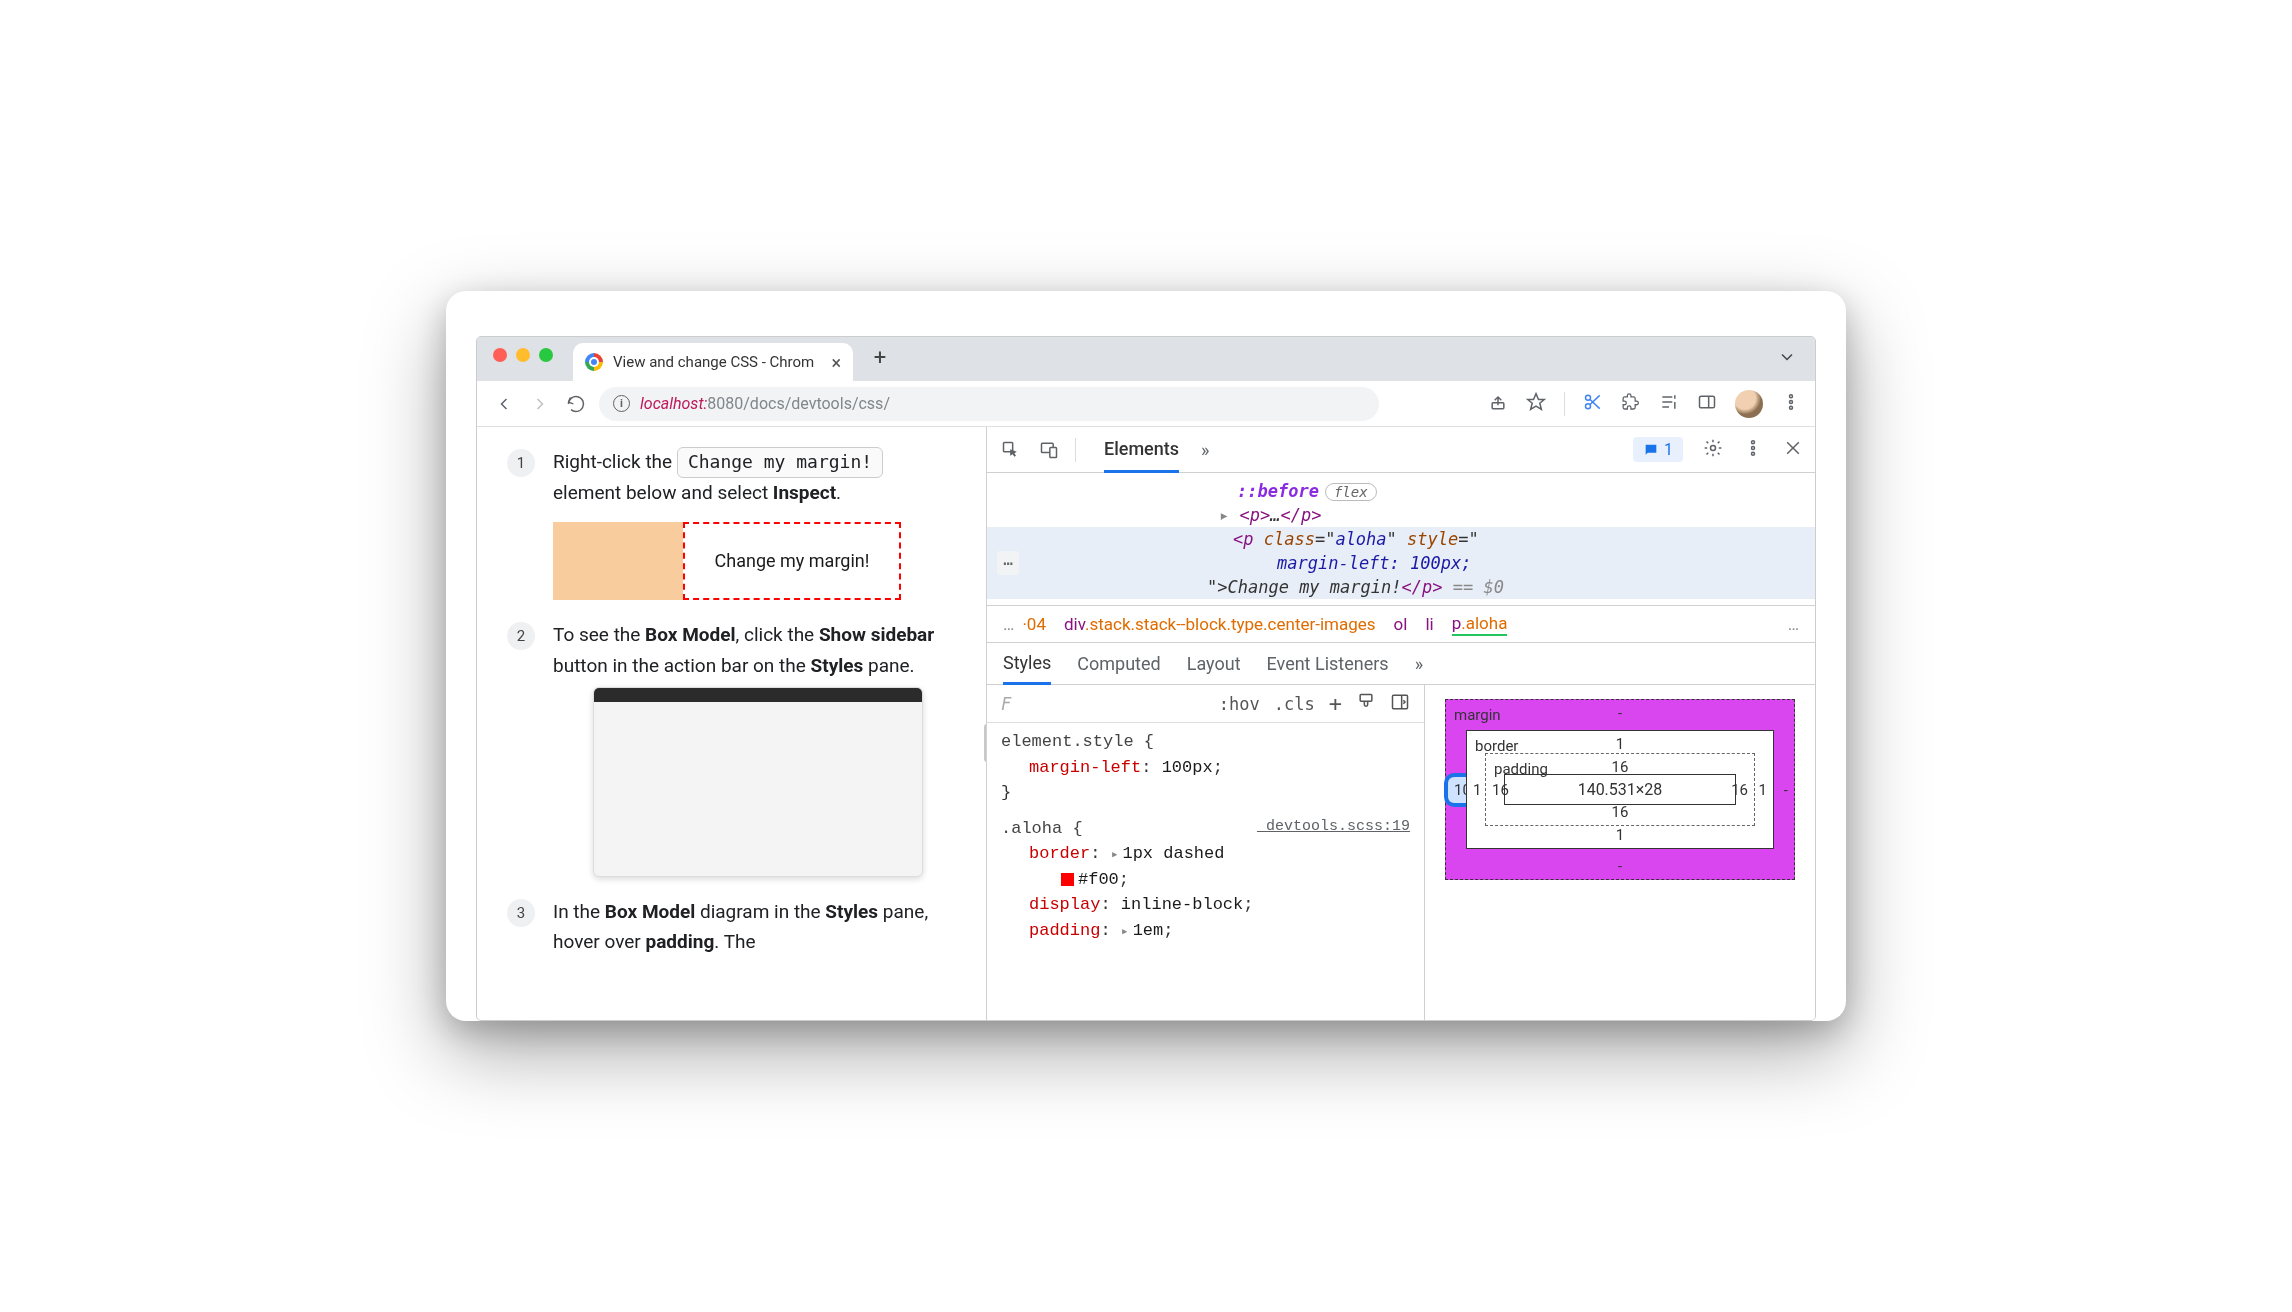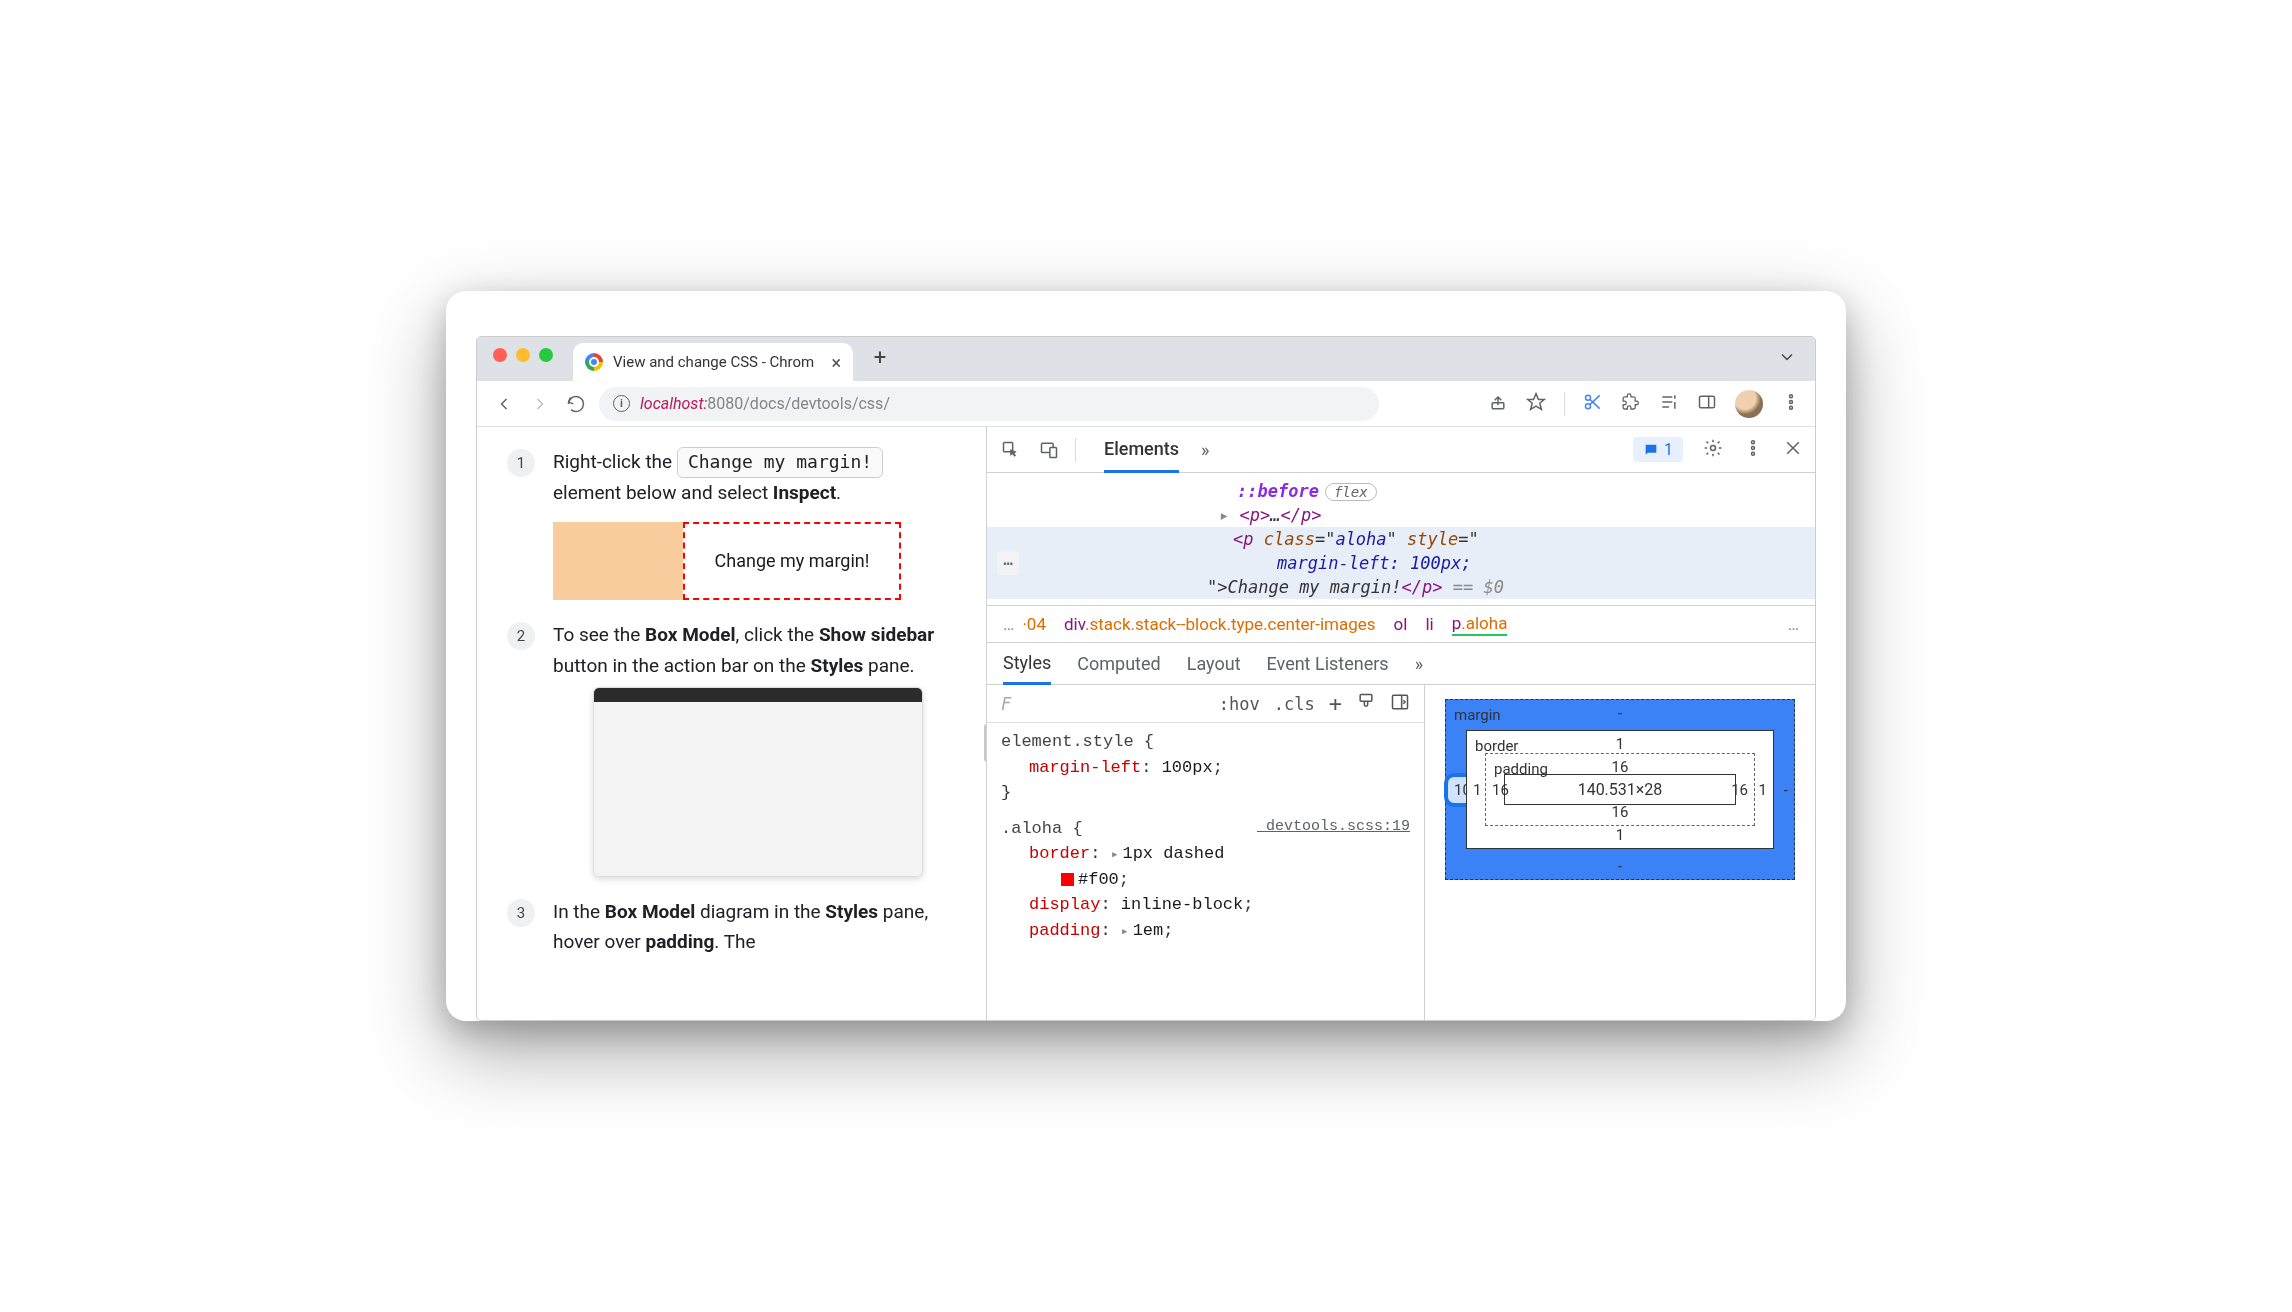--- a/index.html
+++ b/index.html
@@ -65,21 +65,21 @@
 .styles-wrap { flex:1; display:flex; overflow:hidden; }
 .styles-left { flex:1; display:flex; flex-direction:column; border-right:1px solid #d0d0d0; }
 .filter-bar { height:38px; border-bottom:1px solid #e0e0e0; display:flex; align-items:center; padding:0 14px; gap:14px; font-size:17px; color:#555; font-family: "SF Mono", Menlo, monospace; }
 .filter-bar .filter-input { width:40px; color:#aaa; font-family: inherit; font-style: italic; }
 .rules { font-family: Liberation Mono, monospace; font-size:17px; padding:6px 14px; line-height:1.5; }
 .rules .prop { color:#c80000; } .rules .val { color:#1a1a1a; } .rules .link { color:#5f6368; text-decoration:underline; float:right; font-size:15px; }
 .rules .swatch { display:inline-block; width:13px; height:13px; background:#f00; vertical-align:middle; margin-right:4px; }
 .rules .tri::before { content:'▸'; color:#888; margin-right:4px; font-size:13px; }
 .rules .sel { color:#444; }
 .box-model { flex: 0 0 390px; padding: 14px; display:flex; align-items:flex-start; justify-content:center; }
-.bm-margin { background:#3b82f6; border:1px dashed #333; padding: 30px 20px 30px 20px; position:relative; font-size:14px; min-width:350px; }
+.bm-margin { background:#d946ef; border:1px dashed #333; padding: 30px 20px 30px 20px; position:relative; font-size:14px; min-width:350px; }
 .bm-label { position:absolute; top:6px; left:8px; font-size:15px; }
 .bm-border-real { background:#fff; border:1.5px solid #333; padding: 22px 18px; position:relative;}
 .bm-padding { background:#fff; border:1px dashed #666; padding: 20px 18px; position:relative; }
 .bm-content { background:#fff; border:1.5px solid #333; padding: 5px 14px; text-align:center; font-size:16px; }
 .bm-val { position:absolute; font-size:15px; }
 .bm-val.top { top:4px; left:50%; transform:translateX(-50%); }
 .bm-val.bot { bottom:4px; left:50%; transform:translateX(-50%); }
 .bm-val.left { left:6px; top:50%; transform:translateY(-50%); }
 .bm-val.right { right:6px; top:50%; transform:translateY(-50%); }
 .bm-margin > .bm-val.top, .bm-margin > .bm-val.bot, .bm-margin > .bm-val.right { color:#333; }

